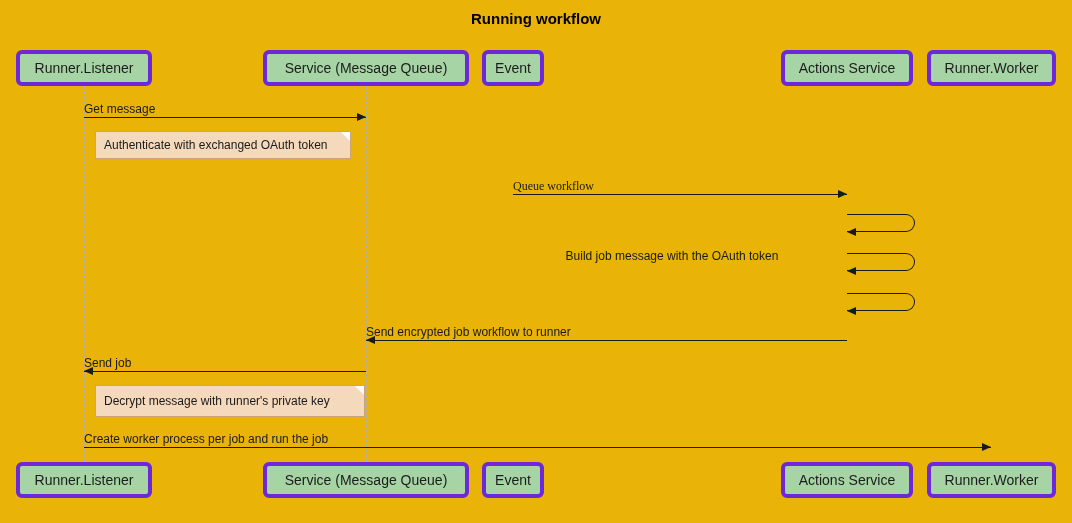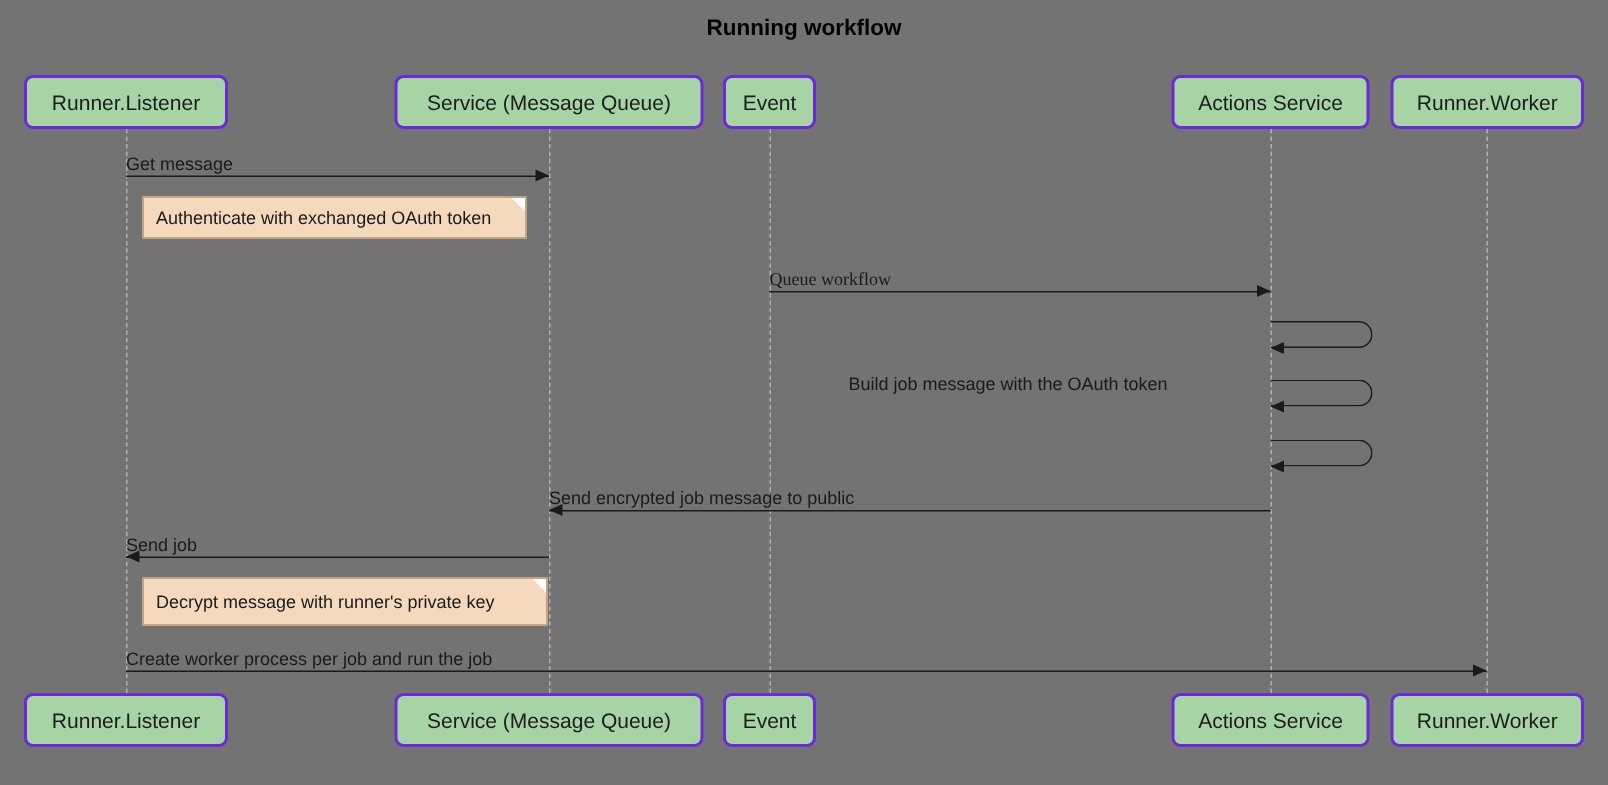--- a/index.html
+++ b/index.html
@@ -7,38 +7,38 @@
     padding: 0;
     background: #ffffff;
   }
   body {
     font-family: "Liberation Sans", sans-serif;
   }
   #canvas {
     position: relative;
     width: 1072px;
     height: 523px;
-    background: #737373;
+    background: #eab308;
     overflow: hidden;
   }
   #title {
     position: absolute;
     left: 0;
     top: 10px;
     width: 1072px;
     text-align: center;
     font-size: 15px;
     font-weight: bold;
     color: #000000;
   }
   .actor-box {
     position: absolute;
     box-sizing: border-box;
     background: #a6d4a5;
-    border: 2px solid #6d28d9;
+    border: 4px solid #6d28d9;
     border-radius: 6px;
     height: 36px;
     display: flex;
     align-items: center;
     justify-content: center;
     font-size: 14px;
     color: #1c1c1c;
     white-space: nowrap;
   }
   .lifeline {
@@ -145,21 +145,21 @@
 
   <div class="self-loop" style="left:847px; top:253px; width:68px; height:18px;"></div>
   <div class="arrow-head arrow-left" style="left:847px; top:267px;"></div>
   <div class="msg-label" style="left:500px; top:249px; width:344px; text-align:center;">Build job message with the OAuth token</div>
 
   <div class="self-loop" style="left:847px; top:293px; width:68px; height:18px;"></div>
   <div class="arrow-head arrow-left" style="left:847px; top:307px;"></div>
 
   <div class="msg-line" style="left:366px; top:340px; width:481px;"></div>
   <div class="arrow-head arrow-left" style="left:366px; top:336px;"></div>
-  <div class="msg-label" style="left:366px; top:325px; width:481px;">Send encrypted job message to public</div>
+  <div class="msg-label" style="left:366px; top:325px; width:481px;">Send encrypted job workflow to runner</div>
 
   <div class="msg-line" style="left:84px; top:371px; width:282px;"></div>
   <div class="arrow-head arrow-left" style="left:84px; top:367px;"></div>
   <div class="msg-label" style="left:84px; top:356px; width:282px;">Send job</div>
 
   <div class="note" style="left:95px; top:385px; width:270px; height:32px;">
     <span>Decrypt message with runner's private key</span>
     <span class="note-fold"></span>
   </div>
 

